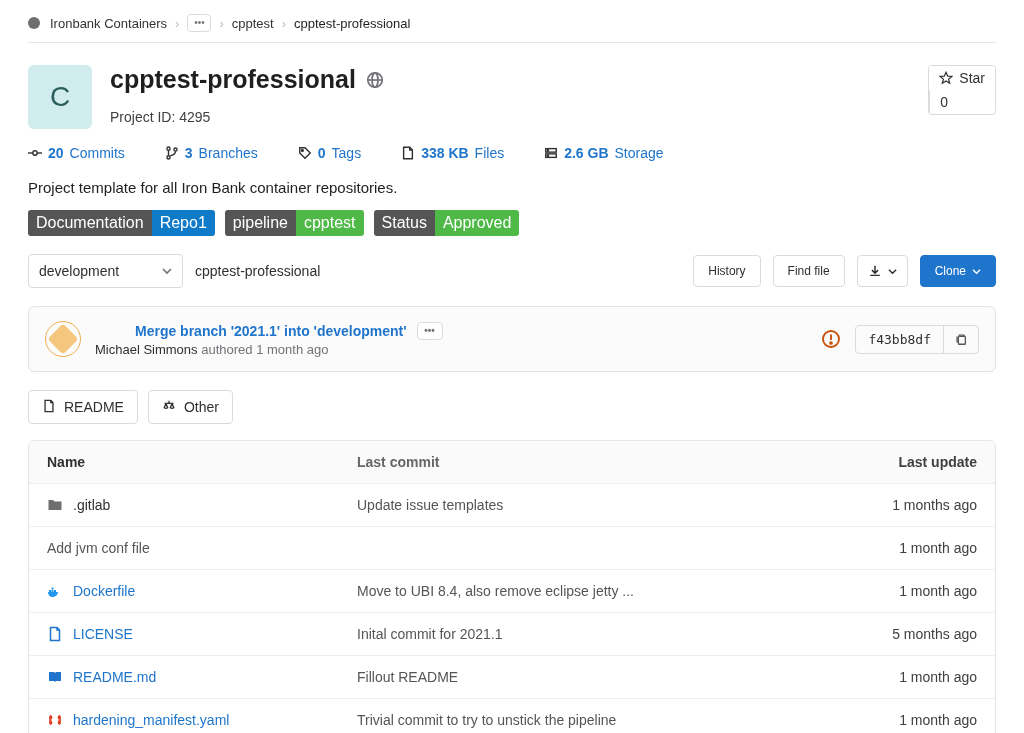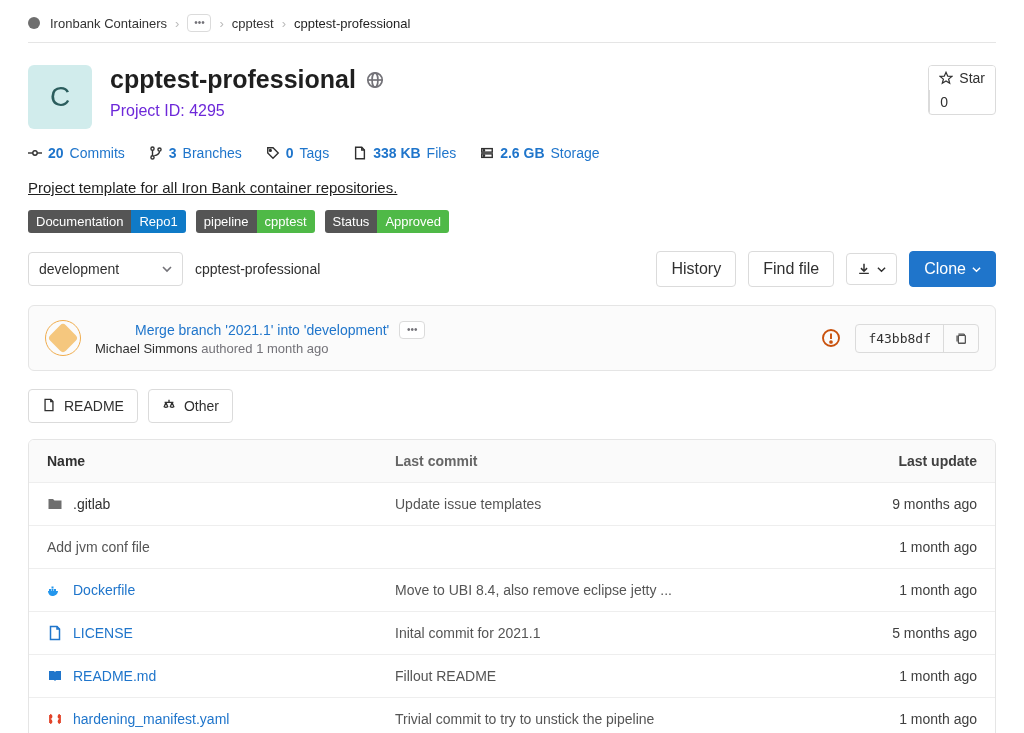--- a/index.html
+++ b/index.html
@@ -14,72 +14,72 @@
 .breadcrumb .crumb.last { color:#1f1f1f; }
 .dark-dot { width:12px; height:12px; border-radius:50%; background:#6e6e6e; margin-right:2px; }
 
 
 .project-head { display:flex; align-items:flex-start; gap:18px; padding:22px 0 8px 0; }
 .avatar { width:64px; height:64px; background:#d1ecec; color:#2b5d5d; font-size:28px; font-weight:400; display:flex; align-items:center; justify-content:center; border-radius:6px; }
 .title-block { flex:1; }
 .title-line { display:flex; align-items:center; gap:10px; }
 .title-line h1 { font-size:25px; font-weight:700; color:#1f1f1f; }
 .visibility-icon { color:#737278; }
-.subtitle { color:#6d28d9; font-size:16px; margin-top:8px; }
+.subtitle { color:#404040; font-size:14px; margin-top:15px; }
 .star-group { display:flex; border:1px solid #dbdbdb; border-radius:4px; overflow:hidden;flex-direction:column; }
 .star-btn { display:flex; align-items:center; gap:6px; padding:4px 10px; background:#fff; font-size:14px; color:#303030; }
 .star-count { border-left:1px solid #dbdbdb; padding:4px 10px; font-size:14px; color:#303030; }
 
 
-.stats { display:flex; gap:24px; padding:8px 0 12px 0; font-size:14px; color:#303030; }
+.stats { display:flex; gap:40px; padding:8px 0 12px 0; font-size:14px; color:#303030; }
 .stat { display:flex; align-items:center; gap:6px; }
 .stat svg { width:14px; height:14px; }
 .stat b { font-weight:600; }
 
-.description { font-size:15px; color:#1f1f1f; padding:6px 0 14px 0;text-decoration:underline; }
+.description { font-size:15px; color:#1f1f1f; padding:6px 0 14px 0; }
 
 
 .badges { display:flex; gap:10px; padding-bottom:18px; }
-.badge { display:flex; font-size:13px; border-radius:3px; overflow:hidden; }
+.badge { display:flex; font-size:16px; border-radius:3px; overflow:hidden; }
 .badge span { padding:4px 8px; color:#fff; }
 .badge .l { background:#555; }
 .badge .r-blue { background:#0f7ac7; }
 .badge .r-green { background:#4fb947; }
 
 
 .controls { display:flex; align-items:center; gap:12px; padding-bottom:18px; }
 .branch-select { border:1px solid #dbdbdb; border-radius:4px; padding:8px 10px; min-width:155px; display:flex; justify-content:space-between; align-items:center; font-size:14px; color:#303030; }
 .path { font-size:14px; color:#303030; }
 .spacer { flex:1; }
-.btn { border:1px solid #dbdbdb; border-radius:4px; padding:8px 14px; background:#fff; font-size:16px; color:#303030; display:flex; align-items:center; gap:6px; }
+.btn { border:1px solid #dbdbdb; border-radius:4px; padding:8px 14px; background:#fff; font-size:12px; color:#303030; display:flex; align-items:center; gap:6px; }
 .btn.icon-only { padding:8px 10px; }
 .btn.primary { background:#1f75cb; border-color:#1f75cb; color:#fff; }
 
 
 .commit-box { border:1px solid #e5e5e5; background:#fbfbfb; border-radius:6px; padding:14px 16px; display:flex; align-items:center; gap:14px; margin-bottom:18px; }
 .commit-avatar { width:36px; height:36px; border-radius:50%; border:1.5px solid #f0ad4e; display:flex; align-items:center; justify-content:center; }
 .commit-avatar-inner { width:22px; height:22px; background:#f5c77e; border-radius:4px; transform:rotate(45deg); }
 .commit-info { flex:1; }
-.commit-title-row { display:flex; align-items:center; gap:10px; font-weight:400; font-size:14px;padding-left:40px; }
+.commit-title-row { display:flex; align-items:center; gap:10px; font-weight:700; font-size:14px;padding-left:40px; }
 .ellips-btn { width:26px; height:18px; border:1px solid #dbdbdb; border-radius:4px; font-size:10px; line-height:15px; text-align:center; color:#737278; background:#fff; }
 .commit-meta { color:#737278; font-size:13px; margin-top:2px; }
 .commit-meta .author { color:#303030; }
 .commit-right { display:flex; align-items:center; gap:14px; }
 .warn-icon { color:#c9510c; }
 .sha-group { display:flex; border:1px solid #dbdbdb; border-radius:4px; overflow:hidden; }
 .sha { padding:6px 12px; font-family:Menlo,Consolas,monospace; font-size:13px; color:#303030; }
 .copy { border-left:1px solid #dbdbdb; padding:6px 10px; display:flex; align-items:center; }
 
 
 .file-tabs { display:flex; gap:10px; margin-bottom:16px; }
 .file-tab { border:1px solid #dbdbdb; border-radius:4px; padding:8px 13px; display:flex; gap:8px; font-size:14px; color:#303030; background:#fff; }
 
 
 .file-table { border:1px solid #e5e5e5; border-radius:6px; overflow:hidden; }
-.file-table .row { display:flex; align-items:center; padding:13px 18px; border-bottom:1px solid #eee; font-size:14px;gap:38px; }
+.file-table .row { display:flex; align-items:center; padding:13px 18px; border-bottom:1px solid #eee; font-size:14px; }
 .file-table .row:last-child { border-bottom:none; }
 .file-table .row.header { background:#fafafa; font-weight:600; font-size:14px; }
 .col-name { flex:0 0 310px; display:flex; align-items:center; gap:10px; }
 .col-commit { flex:1; color:#666; }
 .col-update { flex:0 0 160px; text-align:right; color:#404040; }
 .file-name { color:#303030; }
 .file-name.link { color:#1f75cb; }
 
 .icon { display:inline-flex; }
 svg { display:block; }
@@ -291,21 +291,21 @@
       <div class="row">
         <div class="col-name">
           <span class="icon">
             <svg width="16" height="16" viewBox="0 0 16 16" fill="#6e6e6e">
               <path d="M1.5 3 H6 L7.5 4.5 H14.5 V13 H1.5 Z"></path>
             </svg>
           </span>
           <a href="#" class="file-name">.gitlab</a>
         </div>
         <div class="col-commit"><a href="#" style="color:#555">Update issue templates</a></div>
-        <div class="col-update">9 months ago</div>
+        <div class="col-update">1 months ago</div>
       </div>
       <div class="row">
         <div class="col-commit"><a href="#" style="color:#555">Add jvm conf file</a></div>
         <div class="col-update">1 month ago</div>
       </div>
       <div class="row">
         <div class="col-name">
           <span class="icon">
             <svg width="16" height="16" viewBox="0 0 16 16" fill="#2396ed">
               <rect x="2" y="7" width="2" height="2"></rect>

